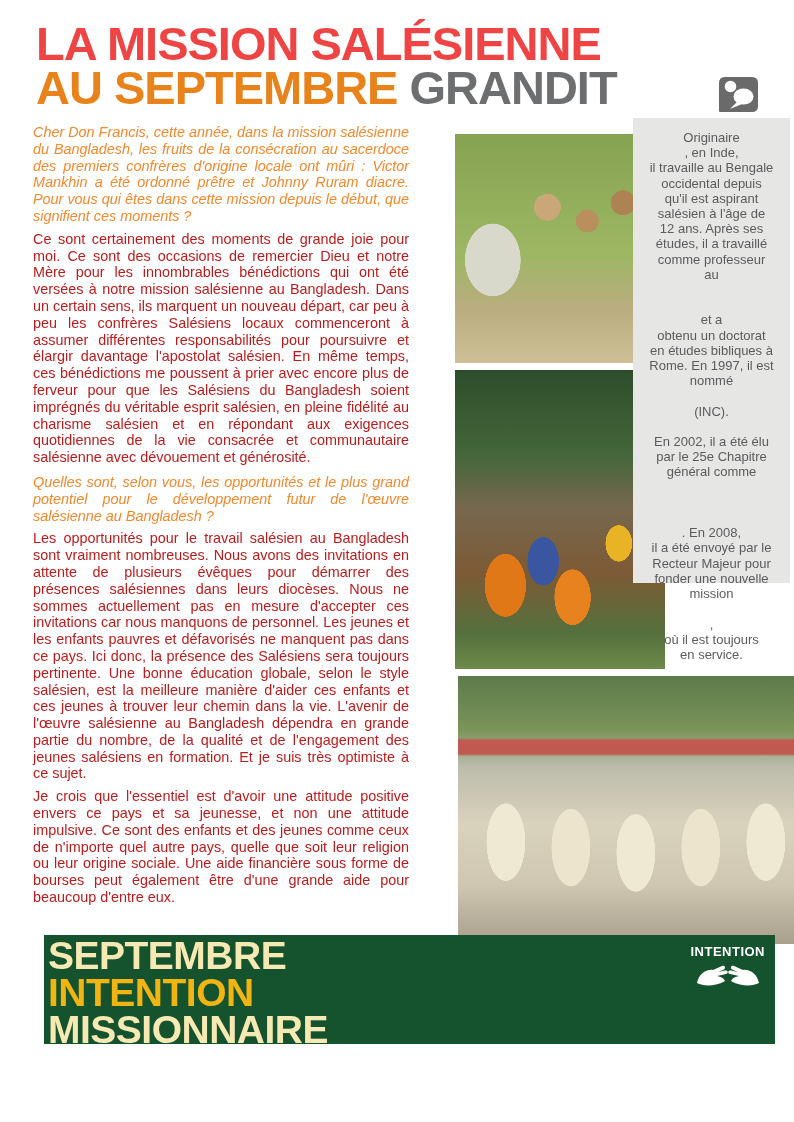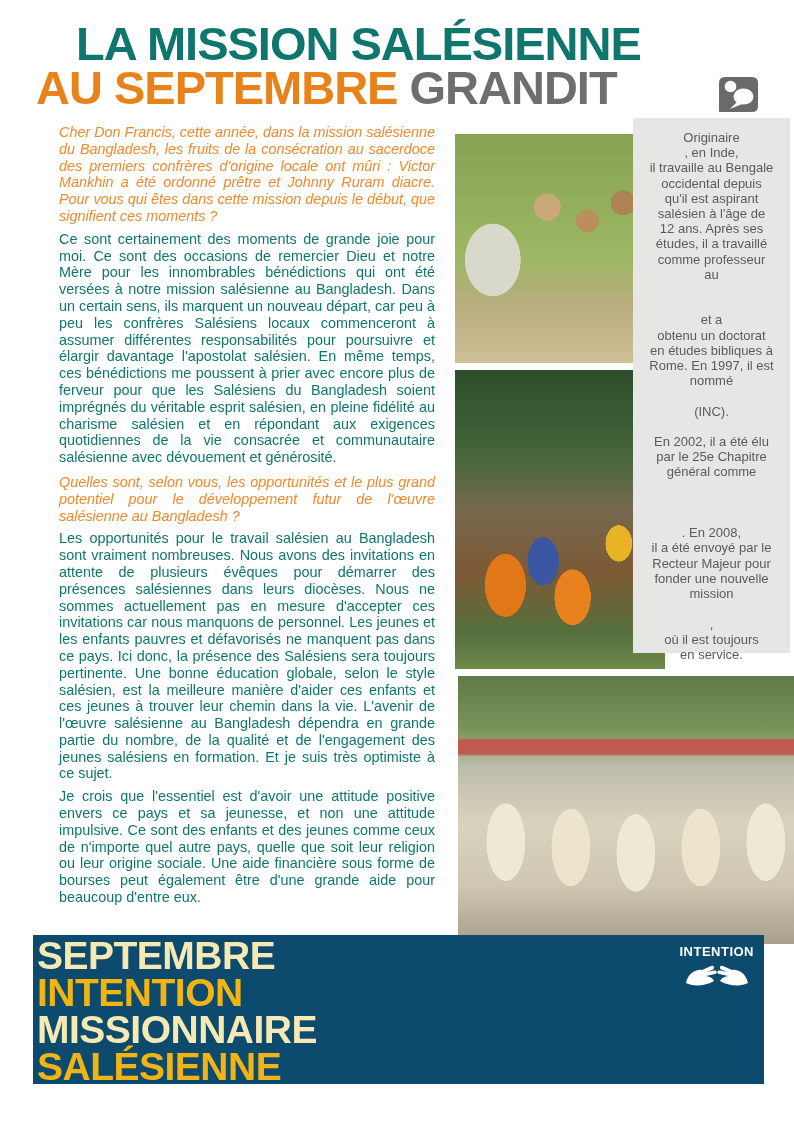--- a/index.html
+++ b/index.html
@@ -8,33 +8,33 @@
     background:#ffffff;
     font-family:"Liberation Sans", sans-serif;
     position:relative;
     overflow:hidden;
   }
   .page{position:absolute;inset:0;}
 
   
   .header{position:absolute;left:36px;top:22px;width:740px;}
   .title{margin:0;font-weight:700;letter-spacing:-1px;line-height:44px;font-size:47px;}
-  .title .t1{color:#0f766e;margin-left:40px;}
+  .title .t1{color:#ef4444;}
   .title .t2{color:#E8821B;}
   .title .t3{color:#6D6E70;}
   .bubble-icon{position:absolute;left:682px;top:54px;width:41px;height:38px;}
 
   
   .article{
     position:absolute;left:33px;top:116px;width:376px;
-    font-size:14.4px;line-height:16.8px;text-align:justify;margin-left:26px;
+    font-size:14.4px;line-height:16.8px;text-align:justify;
   }
   .article p{margin:0 0 6px 0;}
   .question{color:#F0882C;font-style:italic;margin-top:8px !important;}
-  .answer{color:#0f766e;}
+  .answer{color:#b91c1c;}
 
   
   .photo{position:absolute;background:#9db763;overflow:hidden;}
   .photo-1{
     left:415px;top:118px;width:210px;height:229px;
     background:
       radial-gradient(ellipse 46px 60px at 18% 55%, #d9d9cb 0 60%, rgba(217,217,203,0) 61%),
       radial-gradient(circle 14px at 44% 32%, #caa777 0 95%, rgba(0,0,0,0) 96%),
       radial-gradient(circle 12px at 63% 38%, #b98f5e 0 95%, rgba(0,0,0,0) 96%),
       radial-gradient(circle 13px at 80% 30%, #ad8354 0 95%, rgba(0,0,0,0) 96%),
@@ -56,32 +56,32 @@
       radial-gradient(ellipse 32px 64px at 33% 64%, #ece4cc 0 60%, rgba(236,228,204,0) 61%),
       radial-gradient(ellipse 32px 64px at 52% 66%, #efe8d2 0 60%, rgba(239,232,210,0) 61%),
       radial-gradient(ellipse 32px 64px at 71% 64%, #ece4cc 0 60%, rgba(236,228,204,0) 61%),
       radial-gradient(ellipse 32px 64px at 90% 62%, #efe8d2 0 60%, rgba(239,232,210,0) 61%),
       linear-gradient(180deg, rgba(0,0,0,0) 23%, #c05a50 24%, #c05a50 29%, rgba(0,0,0,0) 30%),
       linear-gradient(180deg,#5d7a4a 0%,#7a9459 20%,#bdbcab 34%,#d9d2bd 55%,#cfc7b2 78%,#a89f8c 100%);
   }
 
   
   .sidebar{
-    position:absolute;left:633px;top:118px;width:157px;height:535px;
+    position:absolute;left:633px;top:118px;width:157px;height:465px;
     background:#E6E6E4;box-sizing:border-box;padding:12px 8px;
   }
   .sidebar p{
     margin:0;color:#5A5B5D;font-size:13px;line-height:15.2px;
     text-align:center;white-space:pre-line;
   }
 
   
   .banner{
-    position:absolute;left:33px;top:935px;width:731px;height:149px;
-    background:#0c4a6e;overflow:hidden;
+    position:absolute;left:44px;top:935px;width:731px;height:109px;
+    background:#14532d;overflow:hidden;
   }
   .banner-lines{position:absolute;left:4px;top:2px;font-weight:700;font-size:39px;line-height:37px;letter-spacing:-0.5px;}
   .banner-line.cream{color:#F7E9B4;}
   .banner-line.gold{color:#F2B413;}
   .banner-logo{position:absolute;right:10px;top:9px;text-align:center;color:#ffffff;}
   .banner-logo .country{font-weight:700;font-size:13px;letter-spacing:0.5px;}
   .hands-icon{display:block;margin:4px auto 0;width:64px;height:26px;}
 </style>
 </head>
 <body>

